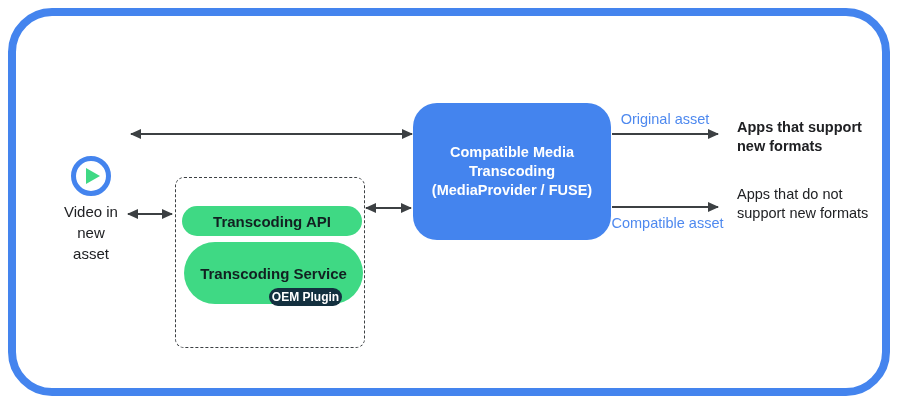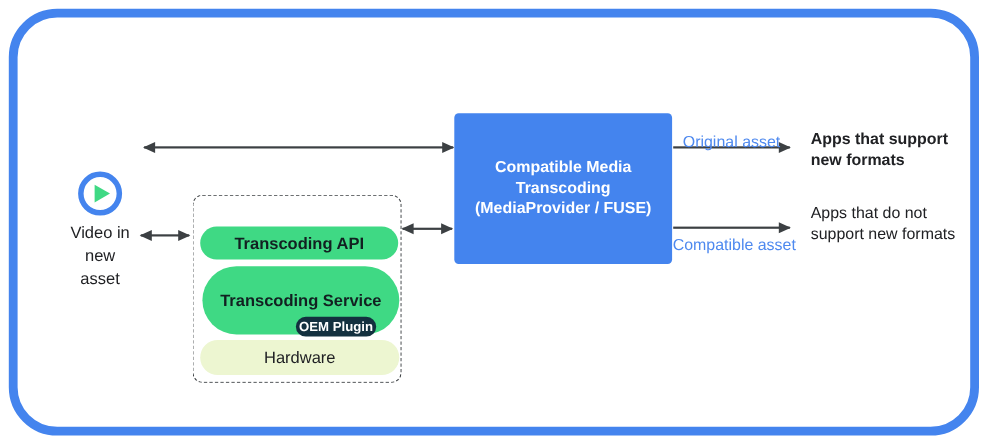--- a/index.html
+++ b/index.html
@@ -111,41 +111,41 @@
     border-radius: 16px;
     background: #EDF6D1;
     font-size: 15px;
   }
 
   
   .blue-box {
     position: absolute;
     left: 413px; top: 103px;
     width: 198px; height: 137px;
-    border-radius: 4px;
+    border-radius: 24px;
     background: #4484EE;
     color: #ffffff;
     font-weight: bold;
     font-size: 14.5px;
     line-height: 19px;
     display: flex;
     align-items: center;
     justify-content: center;
     text-align: center;
     white-space: pre-line;
   }
 
   
   .asset-label {
     position: absolute;
     color: #4E89EF;
     font-size: 14.5px;
     text-align: center;
   }
-  .asset-original   { left: 610px; top: 122px; width: 110px; }
+  .asset-original   { left: 610px; top: 111px; width: 110px; }
   .asset-transcoded { left: 605px; top: 215px; width: 125px; }
 
   .apps-label {
     position: absolute;
     left: 737px;
     font-size: 14.5px;
     line-height: 19px;
     white-space: pre-line;
   }
   .apps-top    { top: 118px; font-weight: bold; }
@@ -168,21 +168,20 @@
   <div class="arrow double arrow-top-long"></div>
   <div class="arrow double arrow-video-fw"></div>
   <div class="arrow double arrow-fw-box"></div>
   <div class="arrow arrow-original"></div>
   <div class="arrow arrow-transcoded"></div>
 
   <div class="framework">
     <div class="pill green pill-api">Transcoding API</div>
     <div class="pill green pill-service">Transcoding Service</div>
     <div class="pill pill-oem">OEM Plugin</div>
-    <div class="pill pill-hardware">Hardware</div>
   </div>
 
   <div class="blue-box">Compatible Media
 Transcoding
 (MediaProvider / FUSE)</div>
 
   <div class="asset-label asset-original">Original asset</div>
   <div class="asset-label asset-transcoded">Compatible asset</div>
 
   <div class="apps-label apps-top">Apps that support

